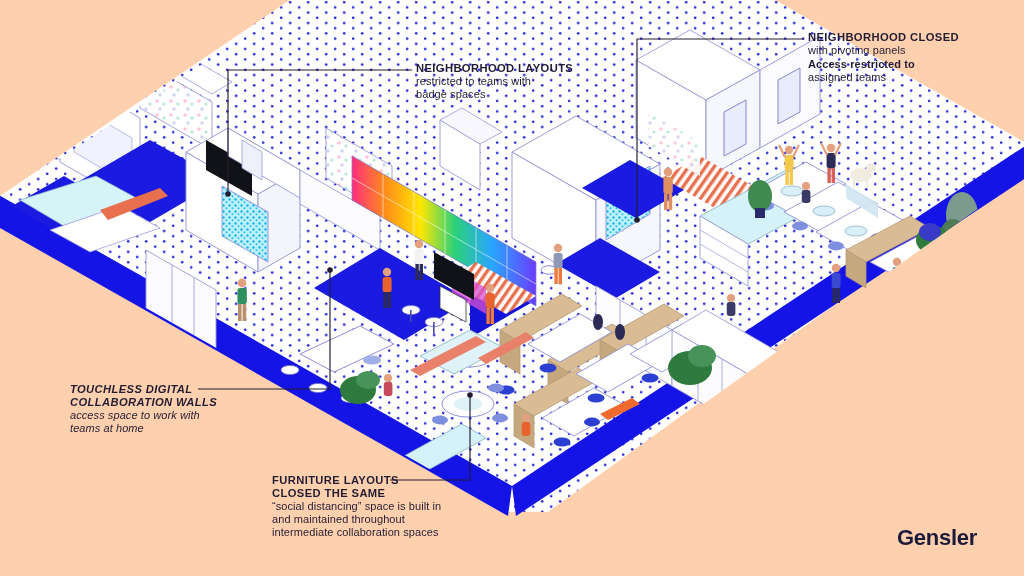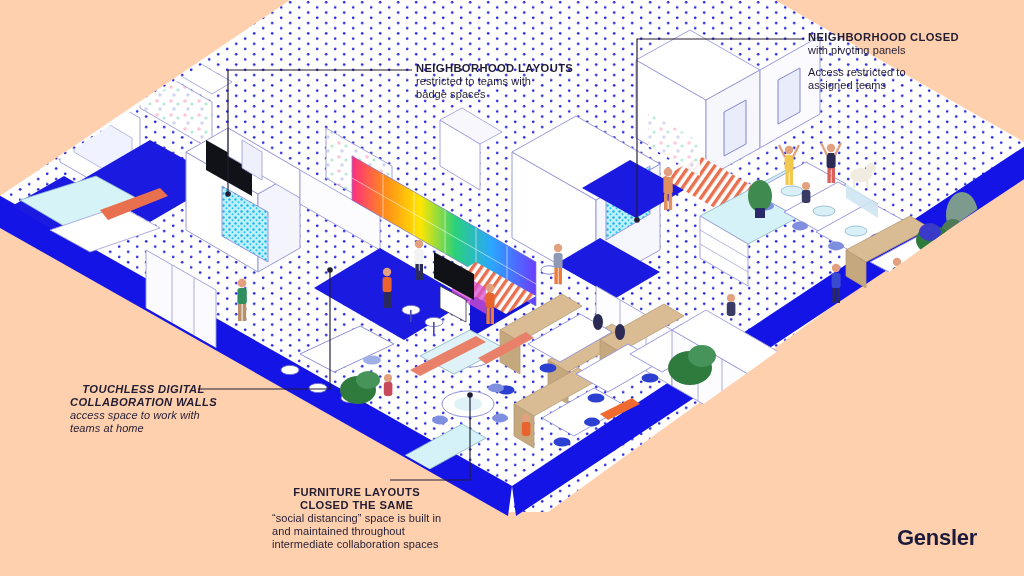--- a/index.html
+++ b/index.html
@@ -32,36 +32,36 @@
     color: #221c33;
     line-height: 1.18;
     letter-spacing: 0.005em;
   }
   .anno .ttl {
     font-weight: bold;
     font-size: 11.2px;
     letter-spacing: 0.035em;
     white-space: nowrap;
     display: block;
-    text-align: center;
   }
   .anno .sub {
     font-size: 11px;
     font-weight: normal;
     white-space: nowrap;
     display: block;
   }
   .anno .sub.gap {
-    margin-top: 9px;
+    margin-top: 1px;
+    font-weight: bold;
   }
 
   #anno-entrance { left: 416px; top: 62px; }
   #anno-closed   { left: 808px; top: 31px; }
   #anno-walls    { left: 70px;  top: 383px; font-style: italic; }
-  #anno-furn     { left: 272px; top: 474px; margin-top: 12px; }
+  #anno-furn     { left: 272px; top: 474px; }
 
   
   #logo {
     position: absolute;
     left: 897px;
     top: 525px;
     font-size: 22px;
     font-weight: bold;
     color: #1b1a3a;
     letter-spacing: -0.012em;

